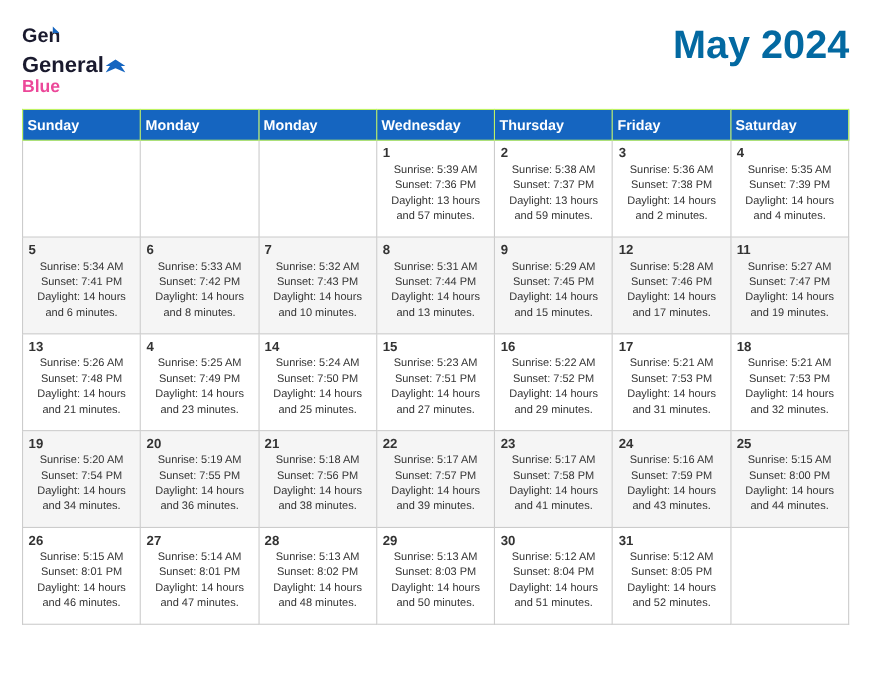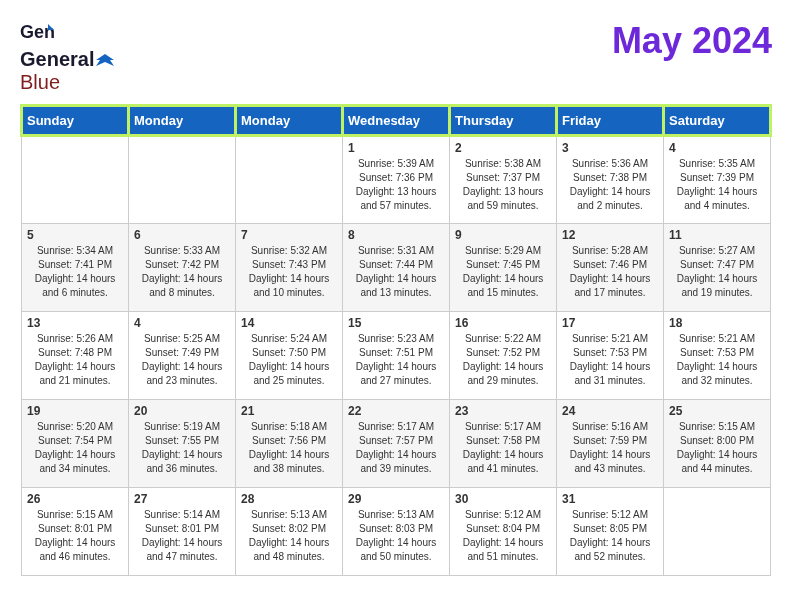--- a/index.html
+++ b/index.html
@@ -20,41 +20,41 @@
       display: flex;
       flex-direction: column;
       align-items: flex-start;
     }
     .title-block {
       text-align: right;
     }
     .month-year {
       font-size: 36px;
       font-weight: bold;
-      color: #6d28d9;
+      color: #0369a1;
     }
     .location {
       font-size: 16px;
       color: #333;
     }
     table {
       width: 100%;
       border-collapse: collapse;
       table-layout: fixed;
     }
     thead tr {
       background-color: #1565C0;
       color: white;
     }
     thead th {
       padding: 6px 4px;
       font-size: 13px;
       font-weight: bold;
       text-align: left;
-      border: 3px solid #bef264;
+      border: 1px solid #bef264;
     }
     tbody tr {
       vertical-align: top;
     }
     tbody td {
       border: 1px solid #ccc;
       padding: 4px 5px;
       font-size: 10.5px;
       color: #333;
       height: 88px;
@@ -90,21 +90,21 @@
         <polygon points="28,4 34,10 28,10" fill="#1565C0"></polygon>
       </svg>
     </div>
     <div style="display:flex; align-items:center;">
       <span style="font-size:20px; font-weight:bold; color:#1a1a2e;">General</span>
       <svg width="18" height="16" viewBox="0 0 18 16" style="margin: 0 2px;">
         <polygon points="9,2 18,8 14,8 18,14 9,10 0,14 4,8 0,8" fill="#1565C0"></polygon>
       </svg>
     </div>
     <div>
-      <span style="font-size:20px; font-weight:normal; color:#7f1d1d;">Blue</span>
+      <span style="font-size:16px; font-weight:bold; color:#ec4899;">Blue</span>
     </div>
   </div>
   <div class="title-block">
     <div class="month-year">May 2024</div>
   </div>
 </div>
 
 <table>
   <thead>
     <tr>

